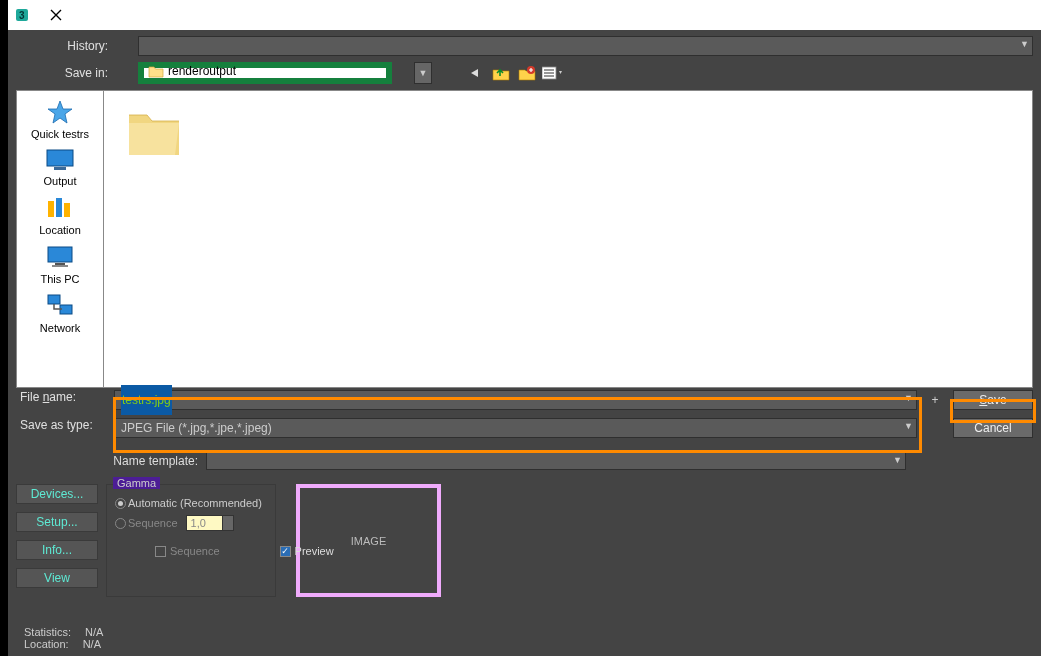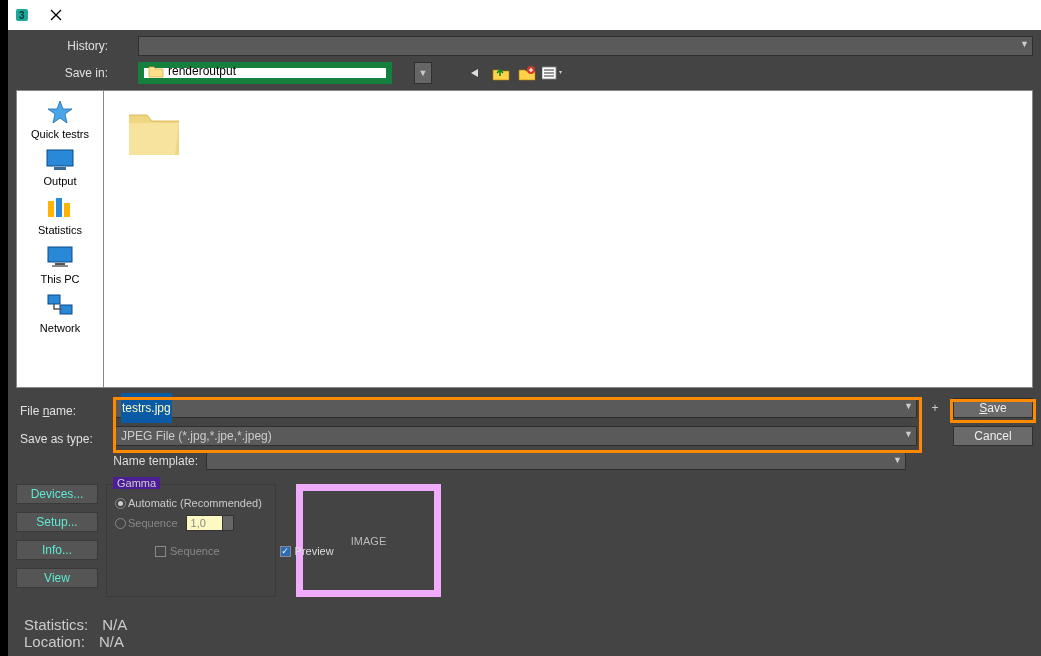--- a/index.html
+++ b/index.html
@@ -25,25 +25,25 @@
   .nav-icons { display: flex; gap: 4px; margin-left: 10px; }
   .nav-btn { width: 22px; height: 22px; display:flex;align-items:center;justify-content:center; color:#ddd; font-size:13px;}
 
   .main-area { display: flex; height: 298px; }
   .places-bar { width: 88px; background: #fff; border: 1px solid #888; display: flex; flex-direction: column; align-items: center; padding-top: 8px; gap: 8px; }
   .place { display: flex; flex-direction: column; align-items: center; font-size: 11px; color: #000; cursor: pointer; gap:3px;}
   .file-pane { flex: 1; background: #fff; border: 1px solid #888; border-left: none; padding: 10px; }
   .folder-item { display: inline-flex; flex-direction: column; align-items: center; width: 80px; font-size: 12px; color:#000;}
 
   .bottom-fields { margin-top: 2px; }
-  .field-row { display: flex; align-items: flex-end; height: 28px; }
+  .field-row { display: flex; align-items: flex-start; height: 28px; }
   .field-row .fl { width: 98px; text-align: left; padding-left: 4px; color: #e0e0e0; }
   .field-input { flex: 1; height: 20px; background: #5a5a5a; border: 1px solid #2f2f2f; color: #ccc; padding: 0 6px; font-size: 12px; position: relative; display:flex;align-items:center;}
   .field-input.sel { color: #fff; }
-  .sel-text { background:#0b5aa5; color:#fef9c3; padding:8px 1px;}
+  .sel-text { background:#0b5aa5; color:#84cc16; padding:8px 1px;}
   .plus-btn { width: 20px; height: 20px; margin-left: 8px; display:flex;align-items:center;justify-content:center;color:#ccc;}
   .action-btn { width: 80px; height: 20px; margin-left: 8px; background: #6a6a6a; border: 1px solid #2f2f2f; color: #eee; font-size: 12px; display:flex;align-items:center;justify-content:center;cursor:pointer;}
 
   .highlight-box1 { position:absolute; border:3px solid #ff8a00; pointer-events:none; left:105px; top:397px; width:809px; height:56px;}
   .highlight-box2 { position:absolute; border:3px solid #ff8a00; pointer-events:none; left:942px; top:399px; width:86px; height:24px;}
 
   .name-tmpl-row { display:flex; align-items:center; margin-top:6px;}
   .name-tmpl-row .fl { width: 190px; text-align:right; padding-right:8px;}
   .name-tmpl-combo { flex:0 0 700px; height:18px; background:#5a5a5a; border:1px solid #2f2f2f; position:relative;}
 
@@ -55,23 +55,23 @@
   .radio-row { display:flex; align-items:center; gap:2px; font-size:11px; color:#ccc; margin-top:6px;}
   .radio-dot { width:11px;height:11px;border-radius:50%;border:1px solid #888;display:flex;align-items:center;justify-content:center;}
   .radio-dot.on::after{content:"";width:5px;height:5px;border-radius:50%;background:#ccc;}
   .dim { color:#888;}
   .spinner { width:48px;height:16px;background:#fef9c3;border:1px solid #333;margin-left:6px;font-size:11px;color:#888;padding-left:4px;position:relative;display:flex;align-items:center;}
   .spinner::after{content:"";position:absolute;right:0;top:0;width:10px;height:100%;background:#666;border-left:1px solid #333;}
   .chk-row { display:flex; gap:20px; margin-top:14px; font-size:11px;}
   .chk { display:flex; align-items:center; gap:4px;padding-left:40px;}
   .chkbox { width:11px;height:11px;border:1px solid #888;display:flex;align-items:center;justify-content:center;font-size:9px;}
   .chkbox.on { background:#2a6db5; color:#fff;}
-  .image-box { width:145px; height:113px; border:7px solid #f0abfc; display:flex;align-items:center;justify-content:center;color:#bbb;font-size:11px; margin-left:12px;}
-
-  .stats { position:absolute; left:16px; bottom:6px; font-size:15px; color:#ccc;}
+  .image-box { width:145px; height:113px; border:4px solid #f0abfc; display:flex;align-items:center;justify-content:center;color:#bbb;font-size:11px; margin-left:12px;}
+
+  .stats { position:absolute; left:16px; bottom:6px; font-size:11px; color:#ccc;}
   .stats div { display:flex; gap:14px;}
 
   svg { display:block; }
 </style>
 </head>
 <body>
 
 <div class="window">
 
   <div class="titlebar">
@@ -157,21 +157,21 @@
           <span>Output</span>
         </div>
         <div class="place">
           <span>
               <svg width="30" height="26">
                 <rect x="3" y="6" width="6" height="16" fill="#ffb300"></rect>
                 <rect x="11" y="3" width="6" height="19" fill="#2a88d8"></rect>
                 <rect x="19" y="8" width="6" height="14" fill="#ffb300"></rect>
               </svg>
             </span>
-          <span>Statistics</span>
+          <span>Location</span>
         </div>
         <div class="place">
           <span>
               <svg width="30" height="26">
                 <rect x="3" y="3" width="24" height="15" fill="#2a88d8" stroke="#0b4b85"></rect>
                 <rect x="10" y="19" width="10" height="2" fill="#555"></rect>
                 <rect x="7" y="21" width="16" height="2" fill="#888"></rect>
               </svg>
             </span>
           <span>This PC</span>

